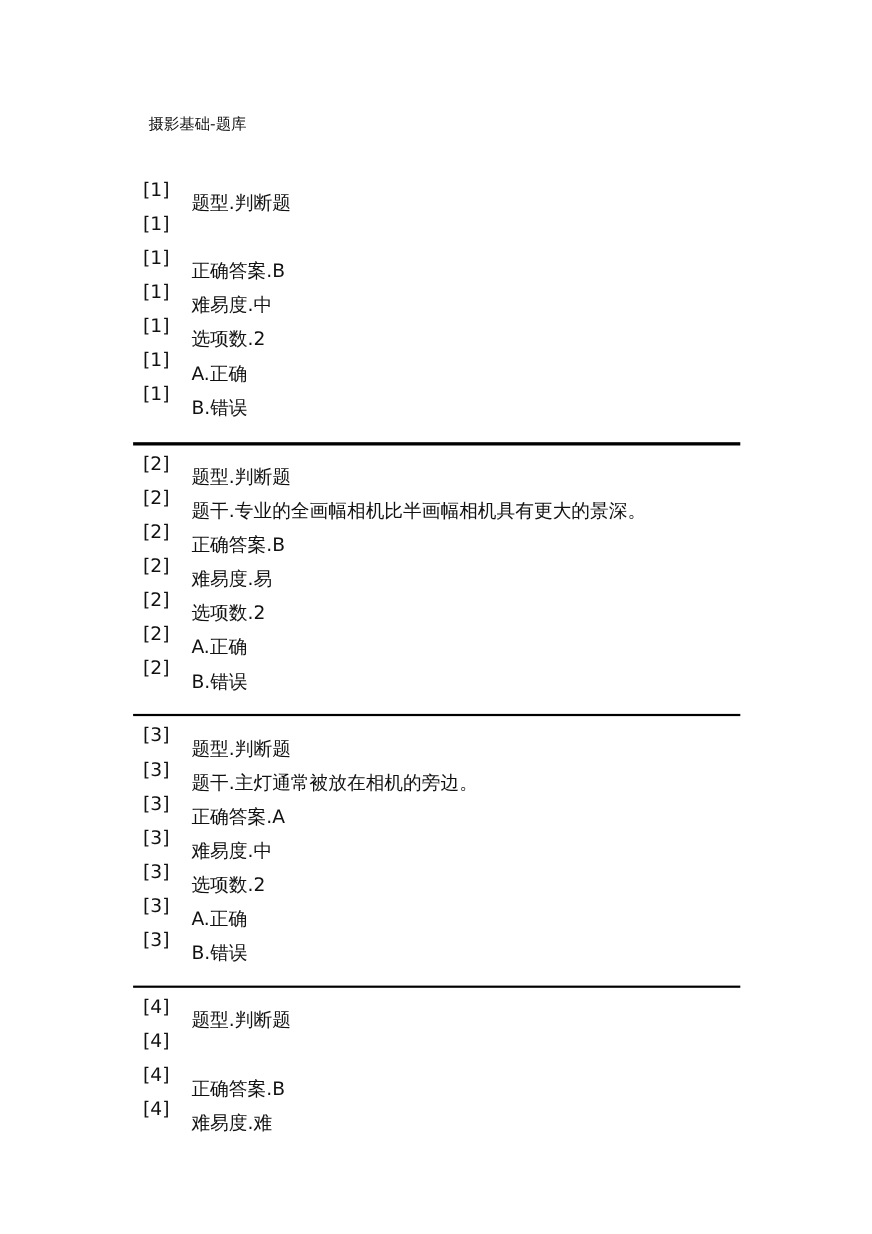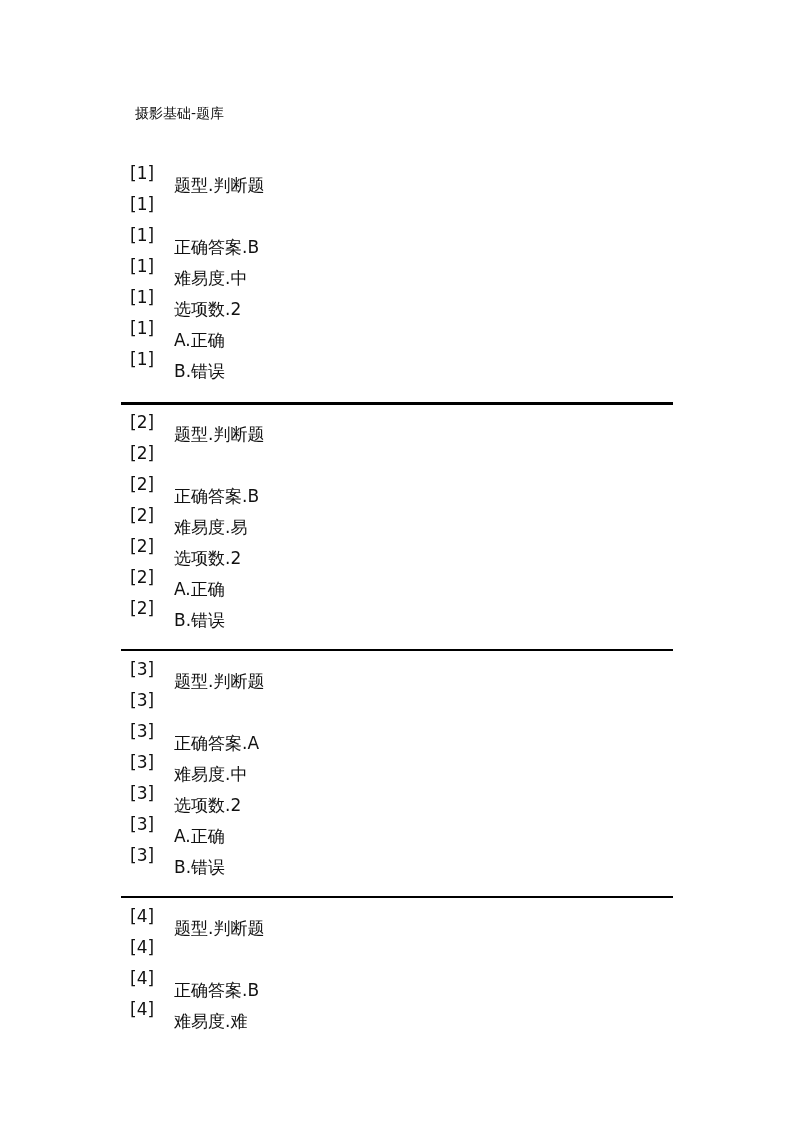--- a/index.html
+++ b/index.html
@@ -98,20 +98,21 @@
     </div>
   </div>
 
   <div class="question-block with-rule thick" style="top:402px; padding-top:5px;">
     <div class="q-row">
       <span class="q-num">[2]</span>
       <span class="q-text">题型.判断题</span>
     </div>
     <div class="q-row">
       <span class="q-num">[2]</span>
+      <span class="q-text">题干.专业的全画幅相机比半画幅相机具有更大的景深。</span>
     </div>
     <div class="q-row">
       <span class="q-num">[2]</span>
       <span class="q-text">正确答案.B</span>
     </div>
     <div class="q-row">
       <span class="q-num">[2]</span>
       <span class="q-text">难易度.易</span>
     </div>
     <div class="q-row">
@@ -128,20 +129,21 @@
     </div>
   </div>
 
   <div class="question-block with-rule" style="top:649px; padding-top:6px;">
     <div class="q-row">
       <span class="q-num">[3]</span>
       <span class="q-text">题型.判断题</span>
     </div>
     <div class="q-row">
       <span class="q-num">[3]</span>
+      <span class="q-text">题干.主灯通常被放在相机的旁边。</span>
     </div>
     <div class="q-row">
       <span class="q-num">[3]</span>
       <span class="q-text">正确答案.A</span>
     </div>
     <div class="q-row">
       <span class="q-num">[3]</span>
       <span class="q-text">难易度.中</span>
     </div>
     <div class="q-row">

